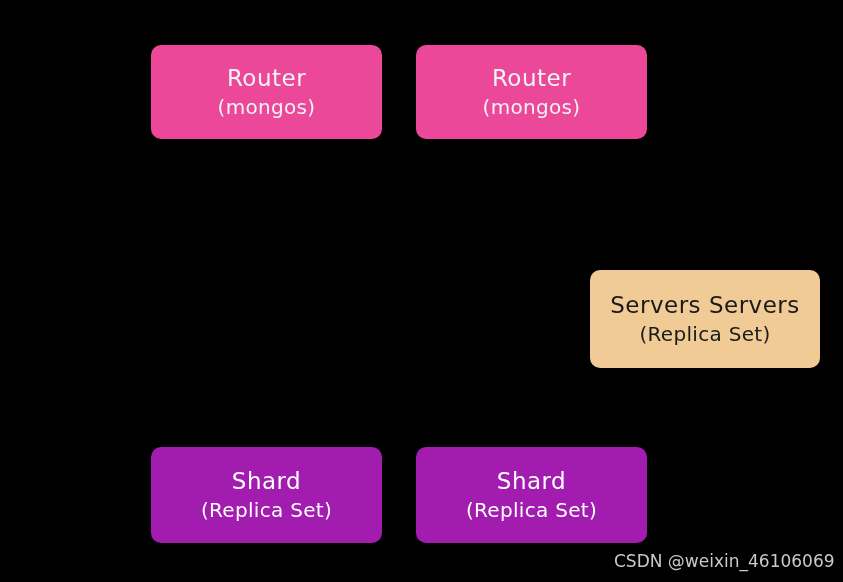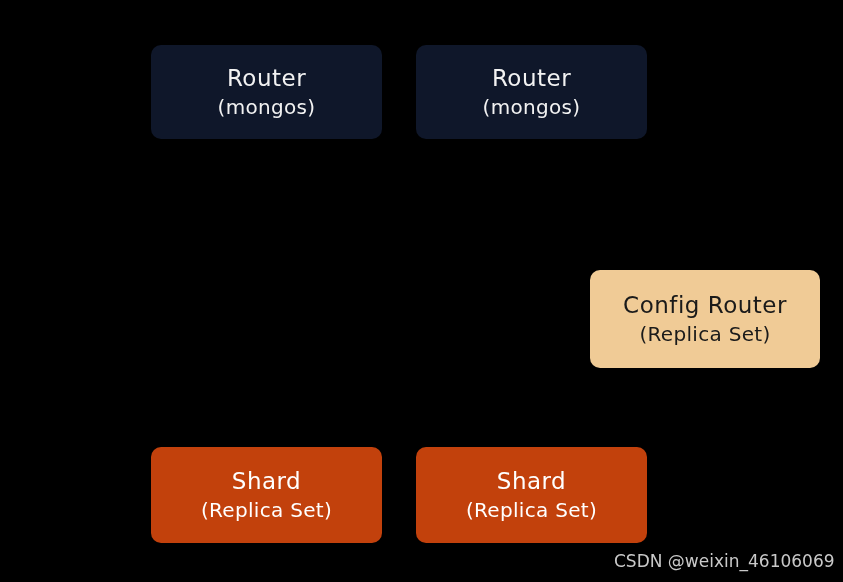--- a/index.html
+++ b/index.html
@@ -30,29 +30,29 @@
     letter-spacing: 0.5px;
     margin-bottom: 7px;
     white-space: nowrap;
   }
   .node .subtitle {
     font-size: 20px;
     letter-spacing: 0.3px;
     white-space: nowrap;
   }
   .node.router {
-    background: #0f172a;
+    background: #ec4899;
     color: #f2f2f2;
   }
   .node.config {
     background: #f0cb96;
     color: #1a1a1a;
   }
   .node.shard {
-    background: #c2410c;
+    background: #a21caf;
     color: #ffffff;
   }
   .watermark {
     position: absolute;
     font-family: "DejaVu Sans", sans-serif;
     font-size: 17px;
     color: #c9c9c9;
     white-space: nowrap;
   }
 </style>
@@ -65,21 +65,21 @@
     <div class="title">Router</div>
     <div class="subtitle">(mongos)</div>
   </div>
 
   <div class="node router" style="left:416px; top:45px; width:231px; height:94px;">
     <div class="title">Router</div>
     <div class="subtitle">(mongos)</div>
   </div>
 
   <div class="node config" style="left:590px; top:270px; width:230px; height:98px;">
-    <div class="title">Config Router</div>
+    <div class="title">Servers Servers</div>
     <div class="subtitle">(Replica Set)</div>
   </div>
 
   <div class="node shard" style="left:151px; top:447px; width:231px; height:96px;">
     <div class="title">Shard</div>
     <div class="subtitle">(Replica Set)</div>
   </div>
 
   <div class="node shard" style="left:416px; top:447px; width:231px; height:96px;">
     <div class="title">Shard</div>

